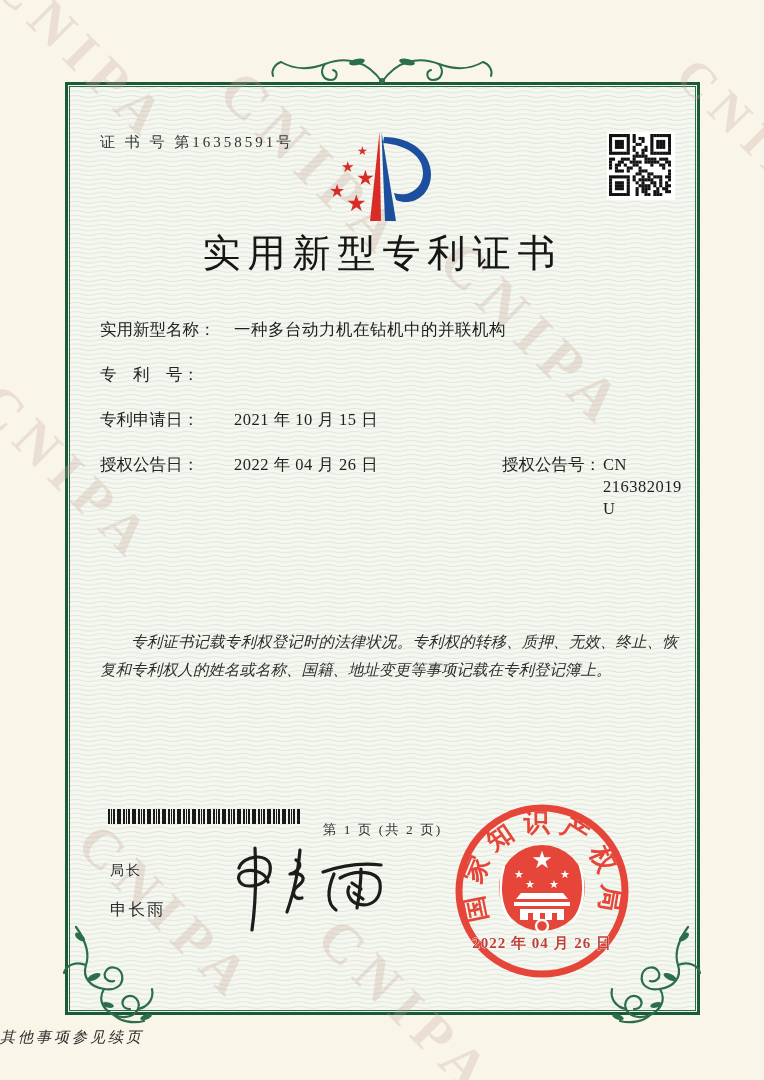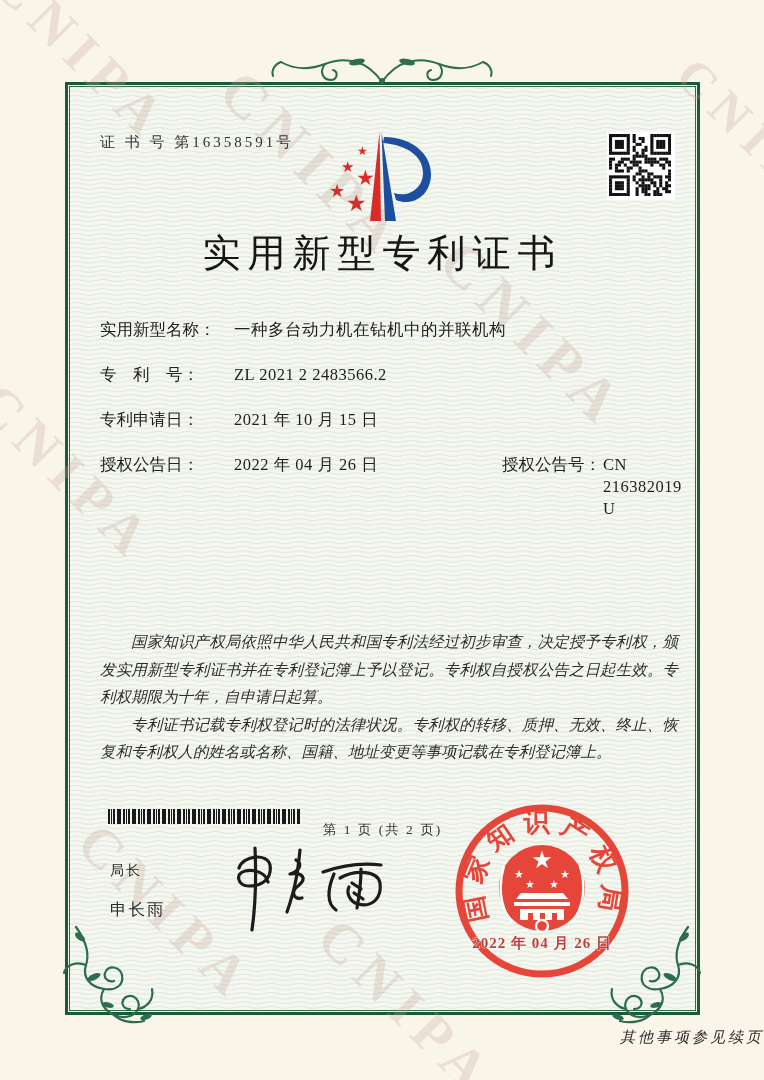--- a/index.html
+++ b/index.html
@@ -53,21 +53,21 @@
   }
   .sig-title{position:absolute;left:45px;top:780px;font-size:14px;letter-spacing:2px;}
   .sig-name{position:absolute;left:45px;top:817px;font-size:16.5px;letter-spacing:2px;}
   .sig-svg{position:absolute;left:158px;top:758px;width:185px;height:100px;}
   .seal{position:absolute;left:385px;top:714px;width:184px;height:194px;opacity:.92;}
   .page-info{
     position:absolute;left:0;bottom:12px;width:100%;text-align:center;
     font-size:13.5px;letter-spacing:2px;color:#333;
   }
   .continuation{
-    position:absolute;left:0;top:1028px;width:100%;text-align:right;z-index:3;
+    position:absolute;left:0;top:1028px;width:100%;text-align:left;z-index:3;
     font-size:15px;letter-spacing:3px;font-style:italic;color:#2c2c2c;
   }
 </style>
 </head>
 <body>
 
 <div class="watermark" style="left:-30px;top:20px">CNIPA</div>
 <div class="watermark" style="left:195px;top:130px;font-size:60px">CNIPA</div>
 <div class="watermark" style="left:415px;top:300px;font-size:60px">CNIPA</div>
 <div class="watermark" style="left:-45px;top:440px">CNIPA</div>
@@ -389,38 +389,36 @@
 
   <div class="title">实用新型专利证书</div>
 
   <div class="fields">
     <div class="row">
       <span class="f-label">实用新型名称：</span>
       <span class="f-value">一种多台动力机在钻机中的并联机构</span>
     </div>
     <div class="row">
       <span class="f-label">专　利　号：</span>
-      <span class="f-value">ZL 2021 2 2483566.2</span>
     </div>
     <div class="row">
       <span class="f-label">专利申请日：</span>
       <span class="f-value">2021 年 10 月 15 日</span>
     </div>
     <div class="row">
       <span class="f-label">授权公告日：</span>
       <span class="f-value">2022 年 04 月 26 日</span>
       <span class="pair2">
         <span class="f-label">授权公告号：</span>
         <span class="f-value">CN 216382019 U</span>
       </span>
     </div>
   </div>
 
   <div class="body-text">
-    <p>国家知识产权局依照中华人民共和国专利法经过初步审查，决定授予专利权，颁发实用新型专利证书并在专利登记簿上予以登记。专利权自授权公告之日起生效。专利权期限为十年，自申请日起算。</p>
     <p>专利证书记载专利权登记时的法律状况。专利权的转移、质押、无效、终止、恢复和专利权人的姓名或名称、国籍、地址变更等事项记载在专利登记簿上。</p>
   </div>
 
   <div class="barcode"></div>
 
   <div class="sig-title">局长</div>
   <div class="sig-name">申长雨</div>
 
   <svg class="sig-svg" viewBox="0 0 185 100" xmlns="http://www.w3.org/2000/svg">
     <g fill="none" stroke="#1c1c1c" stroke-width="3.2" stroke-linecap="round" stroke-linejoin="round">

